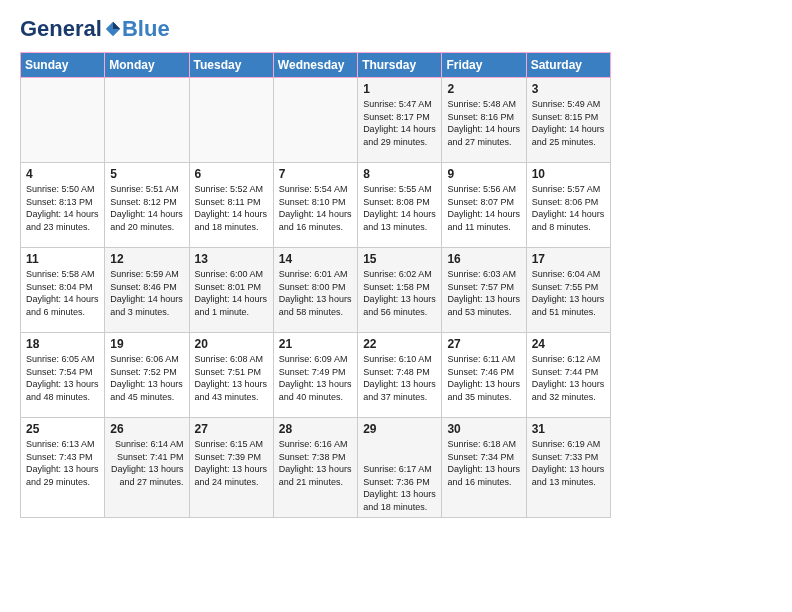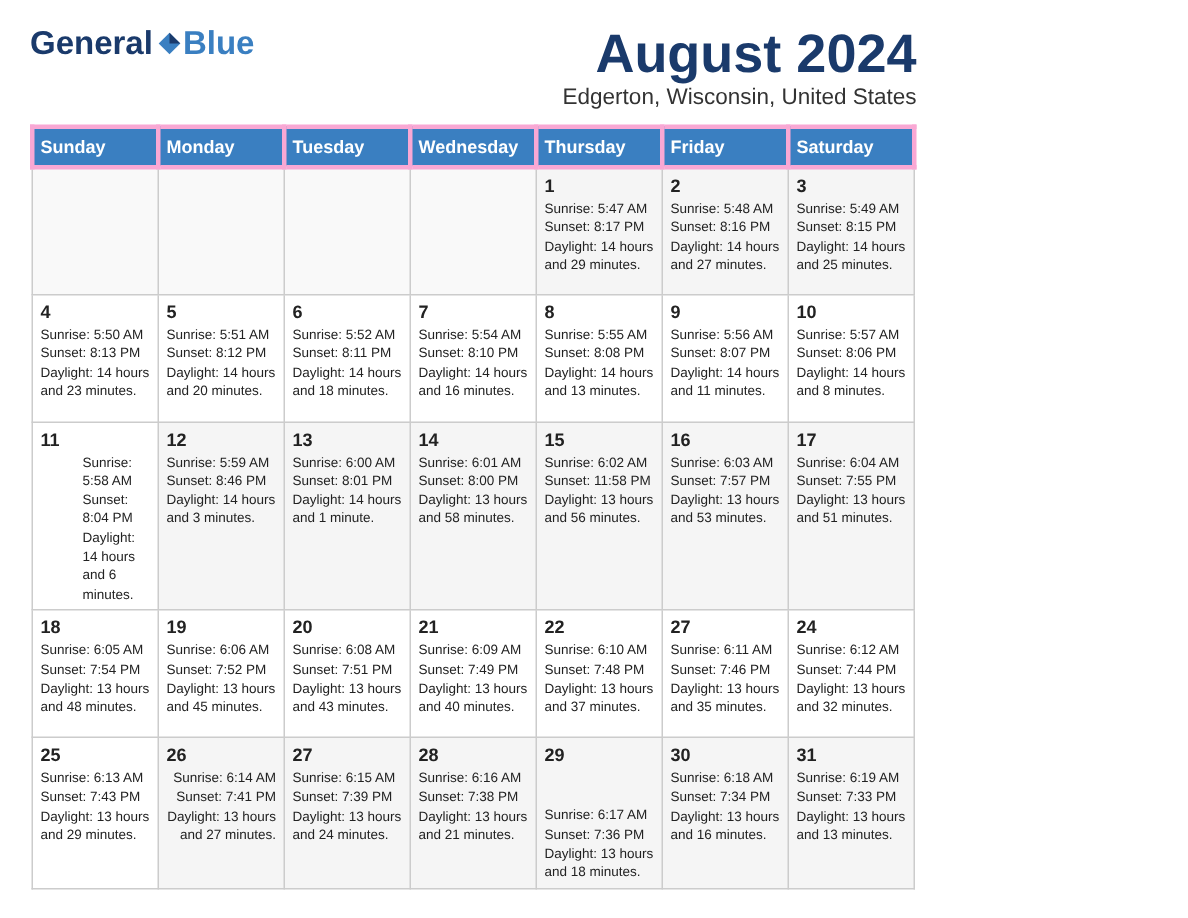--- a/index.html
+++ b/index.html
@@ -54,21 +54,21 @@
       width: 100%;
       border-collapse: collapse;
       table-layout: fixed;
     }
     .calendar thead tr th {
       background: #3a7fc1;
       color: #fff;
       font-size: 12px;
       font-weight: bold;
       padding: 5px 4px;
-      border: 3px solid #f9a8d4;
+      border: 1px solid #f9a8d4;
       text-align: left;
     }
     .calendar tbody tr td {
       border: 1px solid #ccc;
       vertical-align: top;
       padding: 4px 5px;
       font-size: 9.5px;
       color: #222;
       height: 85px;
       background: #fff;
@@ -101,24 +101,20 @@
   <div class="header">
     <div class="logo">
       <div class="logo-text">
         <span>General</span>
         <svg class="logo-icon" viewBox="0 0 20 20">
           <path d="M10 2 L18 10 L10 18 L2 10 Z" fill="#3a7fc1"></path>
           <path d="M10 2 L18 10 L10 10 Z" fill="#1a3a6b"></path>
         </svg>
         <span style="color:#3a7fc1;">Blue</span>
       </div>
-    </div>
-    <div class="title-block">
-      <h1>August 2024</h1>
-      <h2>Edgerton, Wisconsin, United States</h2>
     </div>
   </div>
 
   <table class="calendar">
     <thead>
       <tr>
         <th>Sunday</th>
         <th>Monday</th>
         <th>Tuesday</th>
         <th>Wednesday</th>
@@ -202,21 +198,21 @@
             <span class="day-number">10</span>
             <div class="day-info" style="white-space: pre-line;">Sunrise: 5:57 AM
 Sunset: 8:06 PM
 Daylight: 14 hours
 and 8 minutes.</div>
           </td>
         </tr>
         <tr>
           <td>
             <span class="day-number">11</span>
-            <div class="day-info" style="white-space: pre-line; margin-left: 28px;">Sunrise: 5:58 AM
+            <div class="day-info" style="white-space: pre-line;">Sunrise: 5:58 AM
 Sunset: 8:04 PM
 Daylight: 14 hours
 and 6 minutes.</div>
           </td>
           <td>
             <span class="day-number">12</span>
             <div class="day-info" style="white-space: pre-line;">Sunrise: 5:59 AM
 Sunset: 8:46 PM
 Daylight: 14 hours
 and 3 minutes.</div>
@@ -231,21 +227,21 @@
           <td>
             <span class="day-number">14</span>
             <div class="day-info" style="white-space: pre-line;">Sunrise: 6:01 AM
 Sunset: 8:00 PM
 Daylight: 13 hours
 and 58 minutes.</div>
           </td>
           <td>
             <span class="day-number">15</span>
             <div class="day-info" style="white-space: pre-line;">Sunrise: 6:02 AM
-Sunset: 11:58 PM
+Sunset: 1:58 PM
 Daylight: 13 hours
 and 56 minutes.</div>
           </td>
           <td>
             <span class="day-number">16</span>
             <div class="day-info" style="white-space: pre-line;">Sunrise: 6:03 AM
 Sunset: 7:57 PM
 Daylight: 13 hours
 and 53 minutes.</div>
           </td>

